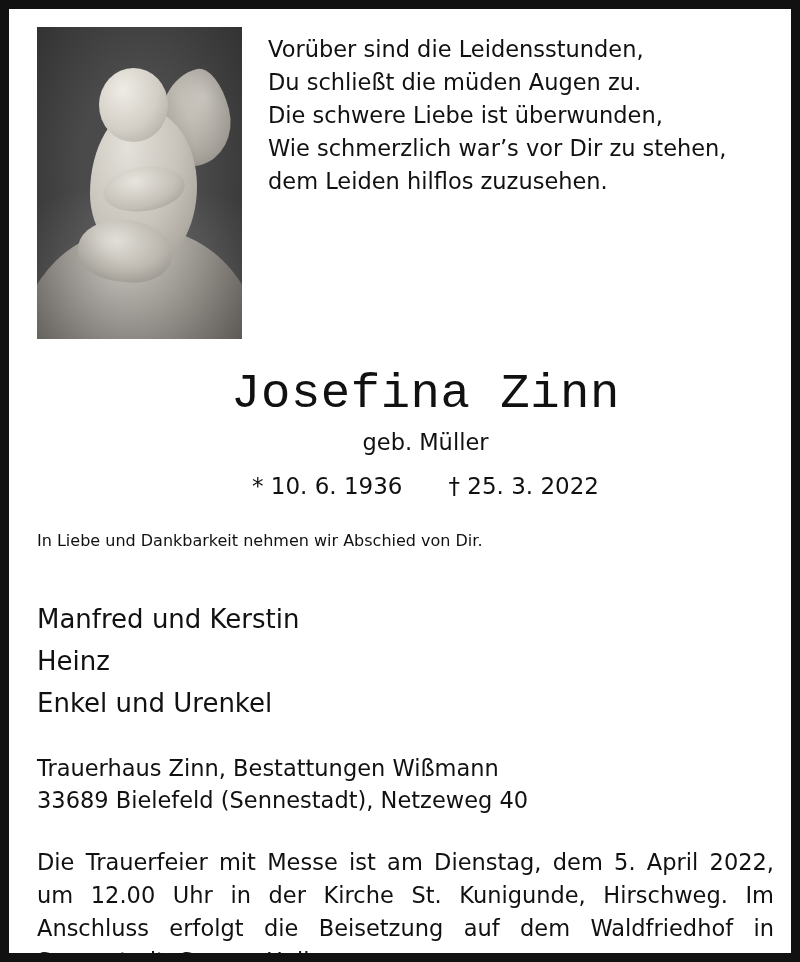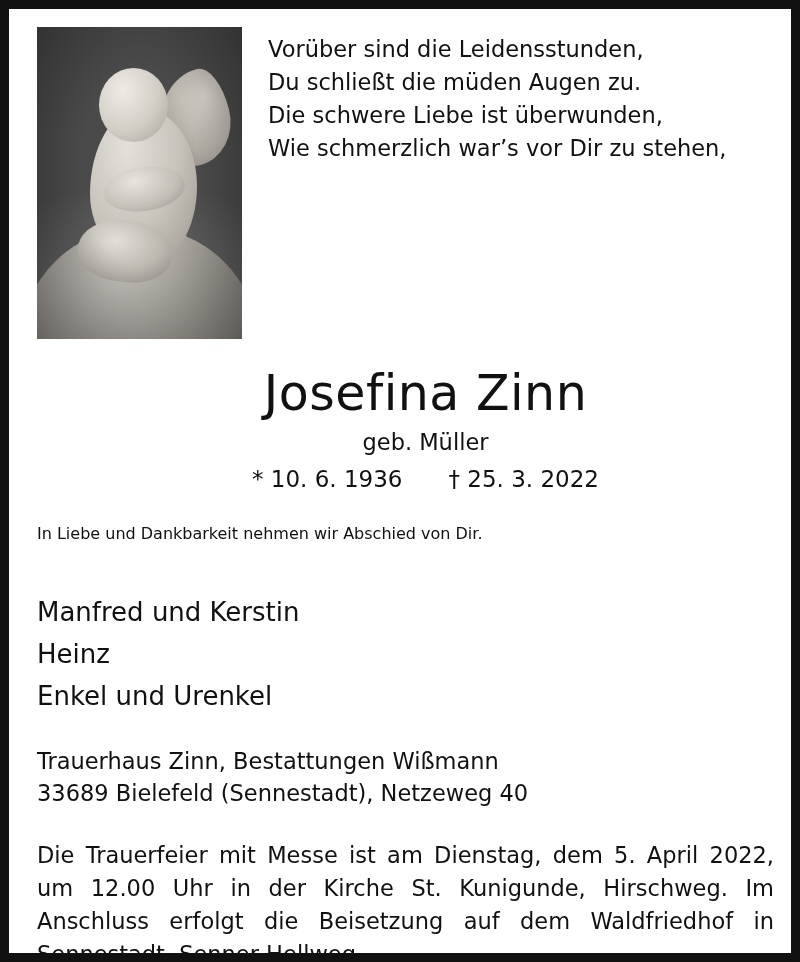--- a/index.html
+++ b/index.html
@@ -129,28 +129,29 @@
   .name-block {
     text-align: center;
     margin-top: 26px;
     padding-left: 40px;
   }
   .deceased-name {
     font-size: 49px;
     line-height: 58px;
     letter-spacing: 0.5px;
     color: #111111;
+    font-family: Liberation Mono, monospace;
   }
   .maiden-name {
     font-size: 22.5px;
     line-height: 30px;
     margin-top: 4px;
   }
   .dates {
-    margin-top: 7px;
+    margin-top: 14px;
     font-size: 23px;
     line-height: 30px;
     display: flex;
     justify-content: center;
     gap: 46px;
   }
 
   
   .intro {
     margin-top: 24px;
@@ -196,20 +197,21 @@
         <div class="arm"></div>
         <div class="head"></div>
         <div class="vignette"></div>
       </div>
 
       <div class="poem">
         <div class="poem-line">Vorüber sind die Leidensstunden,</div>
         <div class="poem-line">Du schließt die müden Augen zu.</div>
         <div class="poem-line">Die schwere Liebe ist überwunden,</div>
         <div class="poem-line">Wie schmerzlich war’s vor Dir zu stehen,</div>
+        <div class="poem-line">dem Leiden hilflos zuzusehen.</div>
       </div>
 
     </div>
 
     <div class="name-block">
       <div class="deceased-name">Josefina Zinn</div>
       <div class="maiden-name">geb. Müller</div>
       <div class="dates">
         <span>* 10. 6. 1936</span>
         <span>† 25. 3. 2022</span>

